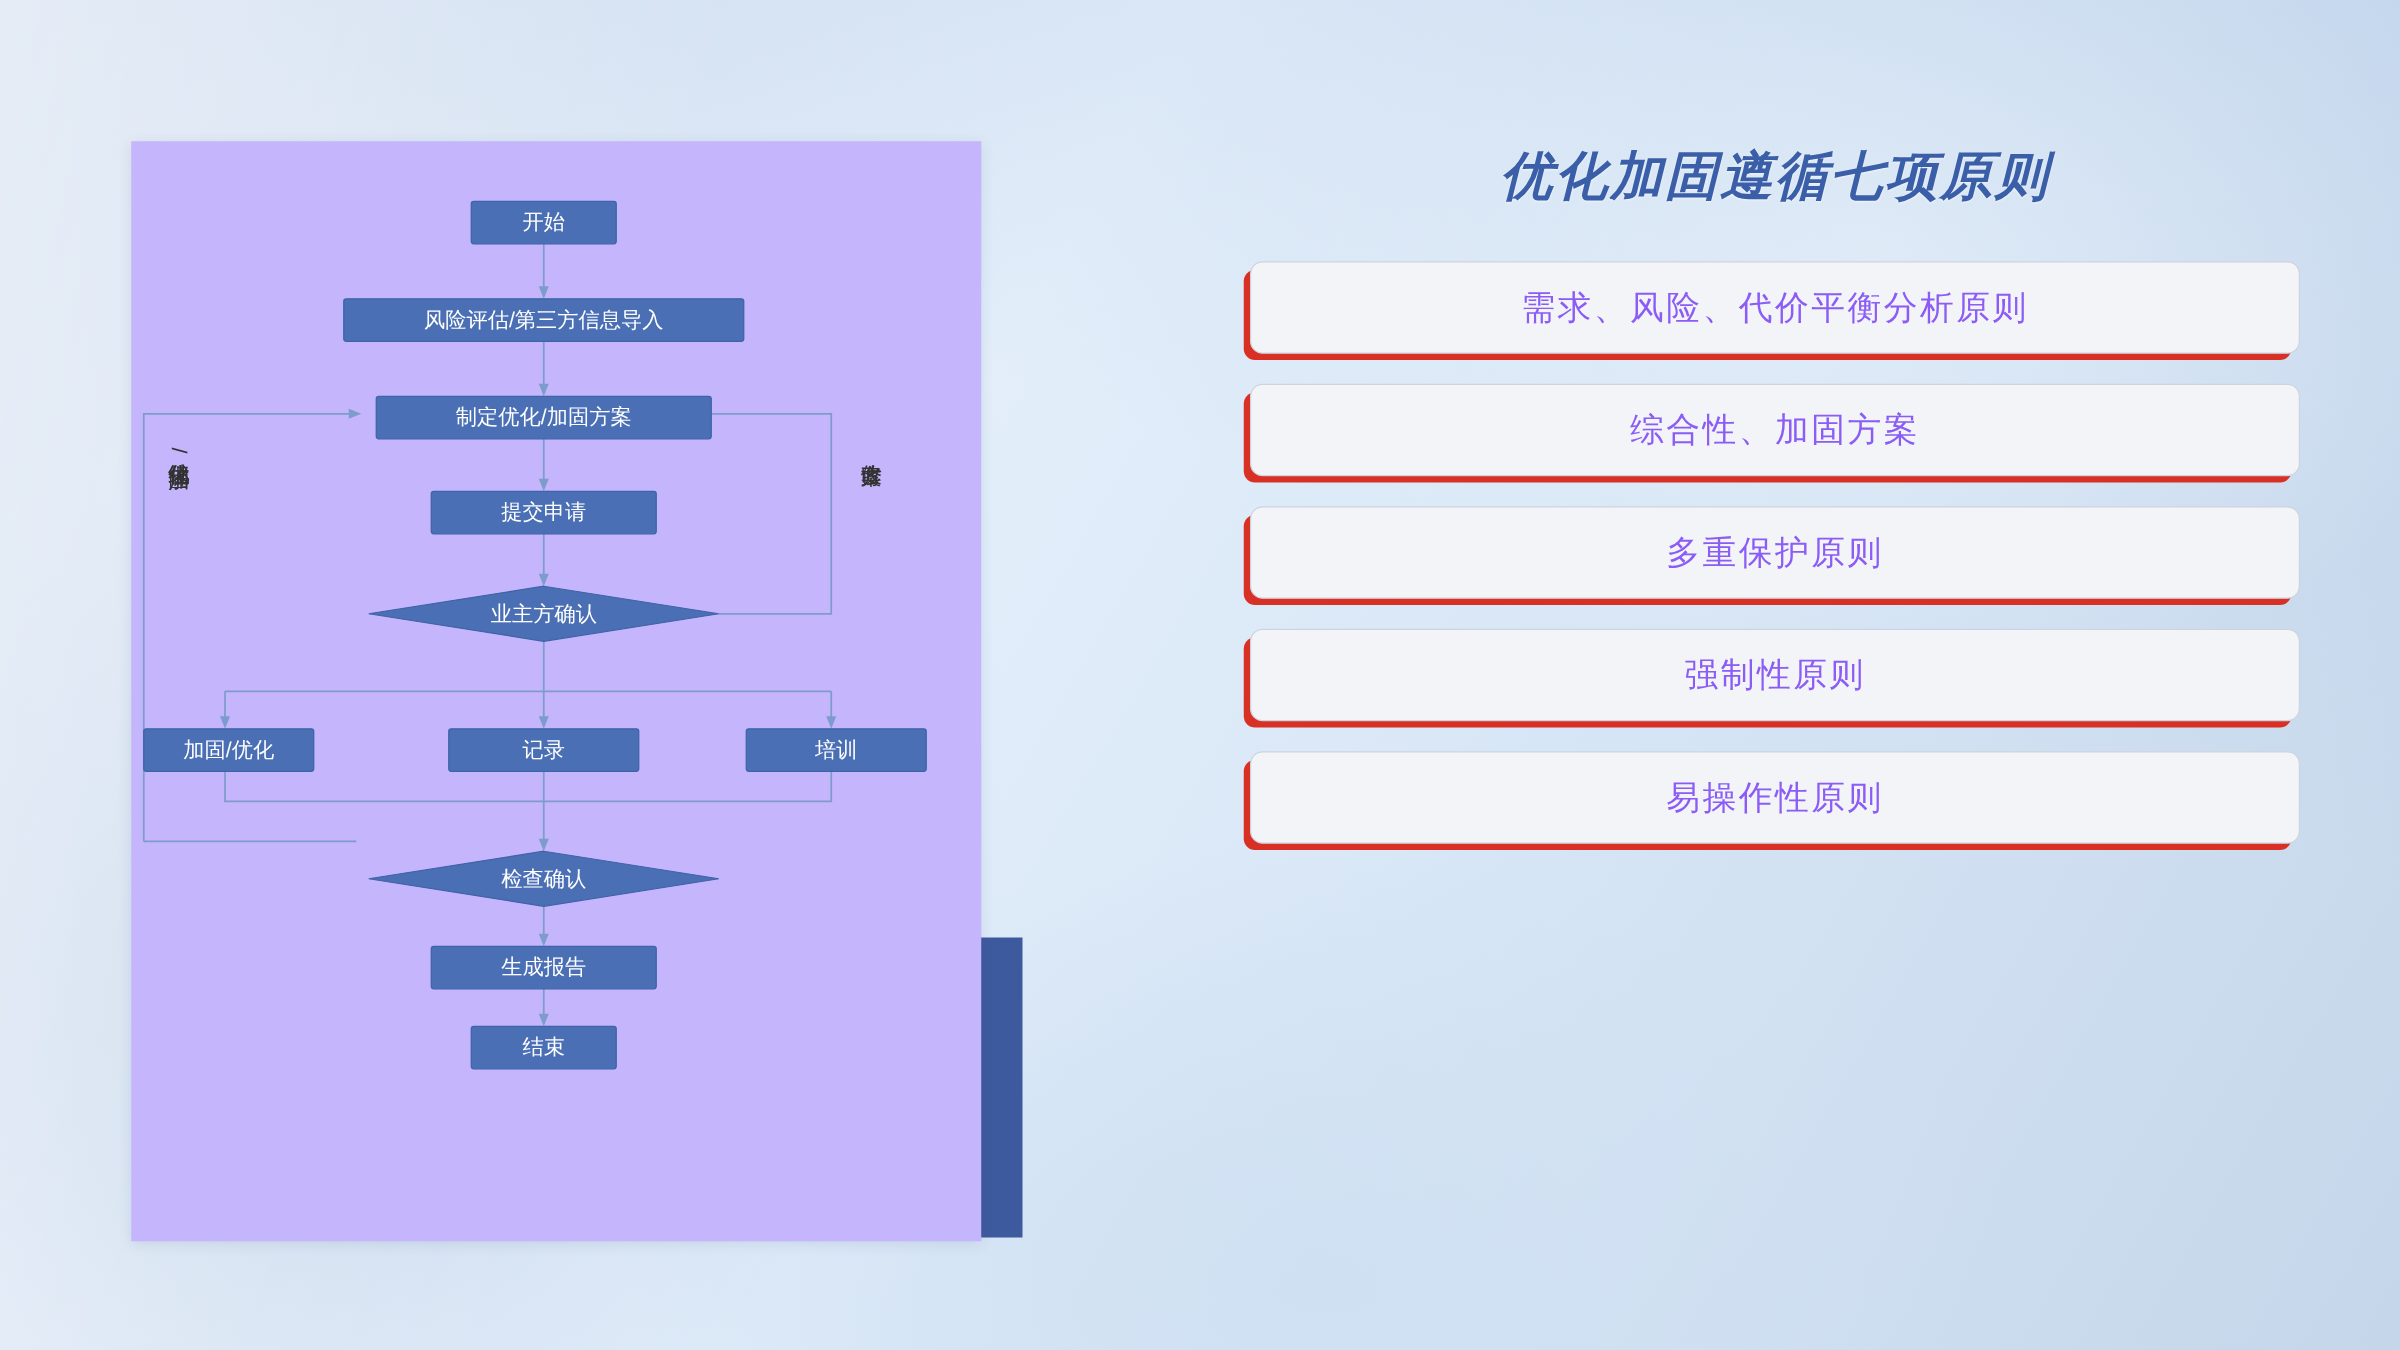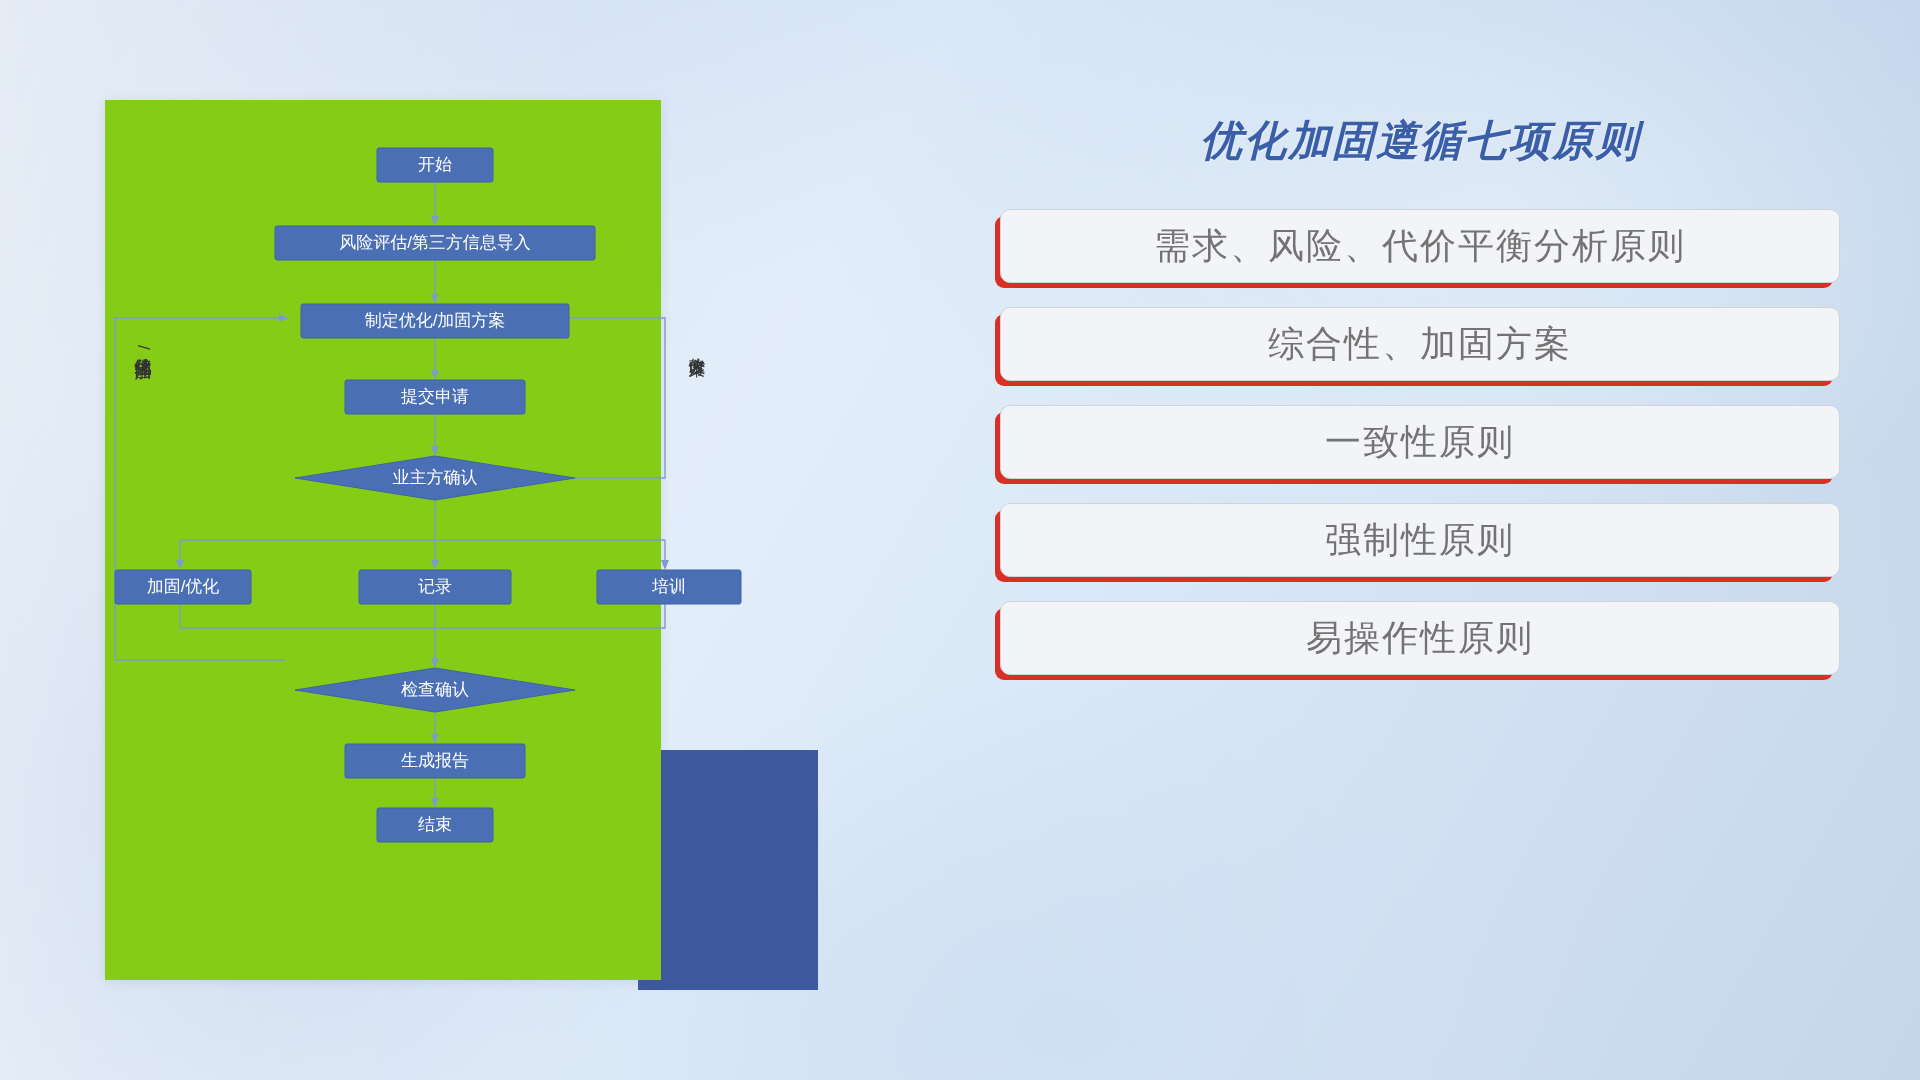--- a/index.html
+++ b/index.html
@@ -38,24 +38,24 @@
     position: absolute;
     left: 638px;
     top: 750px;
     width: 180px;
     height: 240px;
     background: #3e5a9e;
   }
   #flow-card {
     position: absolute;
     left: 105px;
-    top: 100px;
-    width: 556px;
+    top: 113px;
+    width: 680px;
     height: 880px;
-    background: #84cc16;
+    background: #c4b5fd;
     box-shadow: 0 2px 10px rgba(60,80,120,0.12);
   }
   .flow-svg {
     position: absolute;
     left: 0;
     top: 0;
   }
   
   .node-rect {
     fill: #4a6fb5;
@@ -108,22 +108,22 @@
     margin: 0 0 24px 0;
     background: #f2f4f7;
     border: 1px solid #cdd4dd;
     border-radius: 10px;
     box-shadow: -6px 6px 0 -1px #d93025;
     display: flex;
     align-items: center;
     justify-content: center;
   }
   .principle-label {
-    font-size: 36px;
-    color: #737373;
+    font-size: 27px;
+    color: #8b5cf6;
     letter-spacing: 2px;
   }
 </style>
 </head>
 <body>
 
 <div id="bg"></div>
 
 <div id="flow-shadow"></div>
 <div id="flow-card">
@@ -235,21 +235,21 @@
 <div id="right-panel">
   <div id="right-title">优化加固遵循七项原则</div>
 
   <div class="principle">
     <span class="principle-label">需求、风险、代价平衡分析原则</span>
   </div>
   <div class="principle">
     <span class="principle-label">综合性、加固方案</span>
   </div>
   <div class="principle">
-    <span class="principle-label">一致性原则</span>
+    <span class="principle-label">多重保护原则</span>
   </div>
   <div class="principle">
     <span class="principle-label">强制性原则</span>
   </div>
   <div class="principle">
     <span class="principle-label">易操作性原则</span>
   </div>
 </div>
 
 </body></html>

